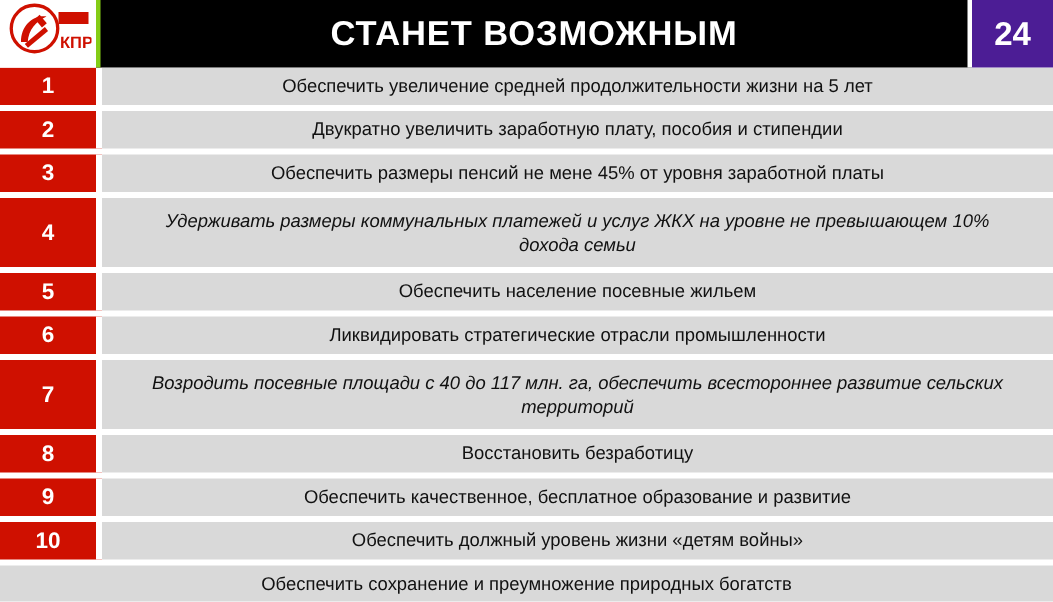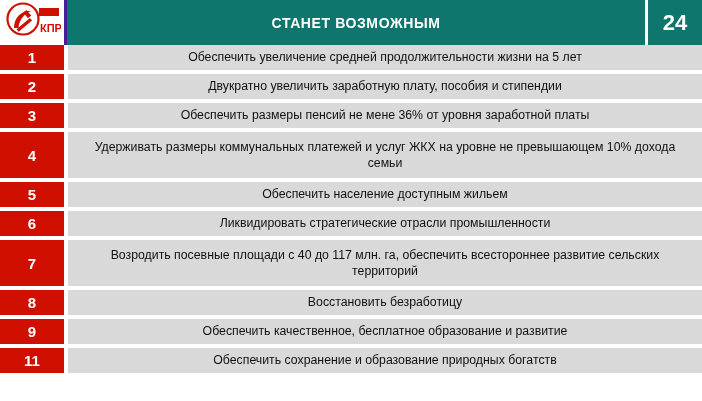--- a/index.html
+++ b/index.html
@@ -41,36 +41,36 @@
   }
   .logo-emblem {
     width: 58px;
     height: 41px;
     position: relative;
   }
   .logo-emblem svg { display: block; }
 
   .header-title {
     flex: 1;
-    background: #0f766e;
+    background: #000000;
     color: #ffffff;
     display: flex;
     align-items: center;
     justify-content: center;
-    font-size: 14px;
+    font-size: 23px;
     font-weight: bold;
     letter-spacing: 0.6px;
     text-transform: uppercase;
-    border-left: 3px solid #4c1d95;
+    border-left: 3px solid #84cc16;
     border-right: 3px solid #ffffff;
   }
   .header-number {
     width: 54px;
     min-width: 54px;
-    background: #0f766e;
+    background: #4c1d95;
     color: #ffffff;
     display: flex;
     align-items: center;
     justify-content: center;
     font-size: 22px;
     font-weight: bold;
   }
 
   
   .rows {
@@ -101,21 +101,21 @@
     color: #111111;
     font-size: 12.3px;
     line-height: 1.32;
     display: flex;
     align-items: center;
     justify-content: center;
     text-align: center;
     padding: 4px 12px;
     box-sizing: border-box;
   }
-  .row.two-line .row-text { padding: 5px 26px; }
+  .row.two-line .row-text { padding: 5px 26px; font-style: italic; }
 </style>
 </head>
 <body>
 
 <div class="slide">
 
   <div class="header">
 
     <div class="logo-box">
       <div class="logo-emblem">
@@ -142,31 +142,31 @@
       <div class="row-text">Обеспечить увеличение средней продолжительности жизни на 5 лет</div>
     </div>
 
     <div class="row">
       <div class="row-num">2</div>
       <div class="row-text">Двукратно увеличить заработную плату, пособия и стипендии</div>
     </div>
 
     <div class="row">
       <div class="row-num">3</div>
-      <div class="row-text">Обеспечить размеры пенсий не мене 36% от уровня заработной платы</div>
+      <div class="row-text">Обеспечить размеры пенсий не мене 45% от уровня заработной платы</div>
     </div>
 
     <div class="row two-line" style="min-height:46px">
       <div class="row-num">4</div>
       <div class="row-text">Удерживать размеры коммунальных платежей и услуг ЖКХ на уровне не превышающем 10% дохода семьи</div>
     </div>
 
     <div class="row">
       <div class="row-num">5</div>
-      <div class="row-text">Обеспечить население доступным жильем</div>
+      <div class="row-text">Обеспечить население посевные жильем</div>
     </div>
 
     <div class="row">
       <div class="row-num">6</div>
       <div class="row-text">Ликвидировать стратегические отрасли промышленности</div>
     </div>
 
     <div class="row two-line" style="min-height:46px">
       <div class="row-num">7</div>
       <div class="row-text">Возродить посевные площади с 40 до 117 млн. га, обеспечить всестороннее развитие сельских территорий</div>
@@ -175,20 +175,23 @@
     <div class="row">
       <div class="row-num">8</div>
       <div class="row-text">Восстановить безработицу</div>
     </div>
 
     <div class="row">
       <div class="row-num">9</div>
       <div class="row-text">Обеспечить качественное, бесплатное образование и развитие</div>
     </div>
 
+    <div class="row">
+      <div class="row-num">10</div>
+      <div class="row-text">Обеспечить должный уровень жизни «детям войны»</div>
+    </div>
 
     <div class="row">
-      <div class="row-num">11</div>
-      <div class="row-text">Обеспечить сохранение и образование природных богатств</div>
+      <div class="row-text">Обеспечить сохранение и преумножение природных богатств</div>
     </div>
 
   </div>
 </div>
 
 </body></html>

